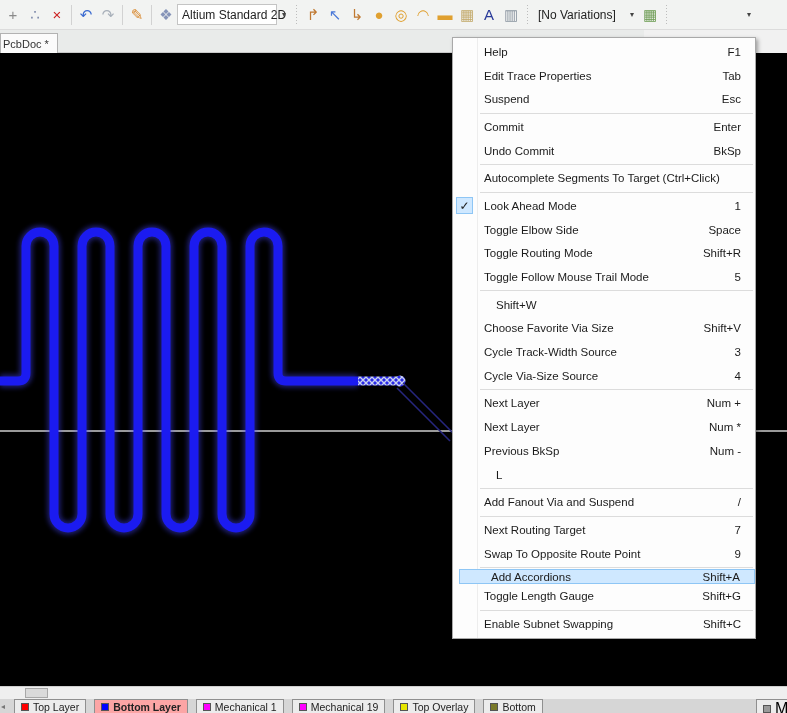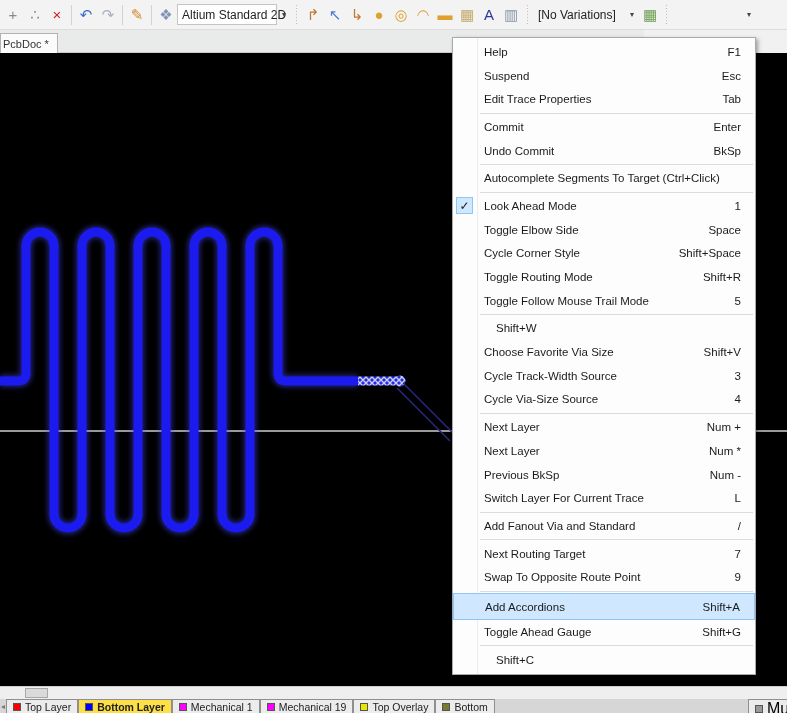--- a/index.html
+++ b/index.html
@@ -35,36 +35,36 @@
   
   #context-menu{position:absolute;left:452px;top:37px;width:304px;
     background:#fdfdfd;border:1px solid #a9a9a9;padding:2px 0;
     box-shadow:2px 2px 4px rgba(0,0,0,0.35);z-index:50;font-size:11.5px;color:#1b1b1b;}
   #context-menu::before{content:"";position:absolute;left:24px;top:0;bottom:0;
     width:1px;background:#ededed;}
   .mi{position:relative;height:23.7px;display:flex;align-items:center;
     padding:0 14px 0 31px;white-space:nowrap;}
   .mi .mi-label{flex:1 1 auto;overflow:visible;}
   .mi .mi-shortcut{margin-left:12px;color:#1b1b1b;}
-  .mi.hl{background:#cfe8ff;border:1px solid #8ec6f5;height:27px;}
+  .mi.hl{background:#cfe8ff;border:1px solid #8ec6f5;height:15px;margin-left:6px;}
   .mi-sep{height:1px;background:#dcdcdc;margin:1.5px 2px 1.5px 27px;}
   .mi-check{position:absolute;left:3px;top:3px;width:17px;height:17px;
     background:#cfe8ff;border:1px solid #8ec6f5;display:flex;align-items:center;
     justify-content:center;font-size:12px;color:#222;}
 
   
   #hscroll{position:absolute;left:0;top:686px;width:787px;height:13px;
     background:#efefef;border-top:1px solid #cfcfcf;}
   #hscroll-thumb{position:absolute;left:25px;top:1px;width:23px;height:10px;
     background:#dadada;border:1px solid #a8a8a8;}
   #layer-tabs{position:absolute;left:0;top:699px;width:787px;height:14px;
     background:#d6d6d6;display:flex;align-items:stretch;font-size:10.5px;color:#222;}
   .ltab{display:flex;align-items:center;padding:0 6px;background:#ececec;
-    border:1px solid #8f8f8f;border-bottom:none;margin-left:0;white-space:nowrap;}
-  .ltab.active{background:#fde047;font-weight:bold;}
+    border:1px solid #8f8f8f;border-bottom:none;margin-left:8px;white-space:nowrap;}
+  .ltab.active{background:#fca5a5;font-weight:bold;}
   .ltab .chip{display:inline-block;width:8px;height:8px;margin-right:4px;
     border:1px solid #555;}
   #overflow-tab{position:absolute;left:748px;top:699px;height:14px;z-index:10;}
   #tab-scroll-left{display:flex;align-items:center;font-size:8px;color:#777;padding:0 1px;}
 </style>
 </head>
 <body>
 
 <div id="toolbar">
     <span class="tb-icon" style="color: rgb(138, 138, 138);">+</span>
@@ -128,26 +128,26 @@
     <line x1="397" y1="335" x2="450" y2="388" stroke="#26267d" stroke-width="1.6"></line>
   </svg>
 </div>
 
 <div id="context-menu">
     <div class="mi">
       <span class="mi-label">Help</span>
       <span class="mi-shortcut">F1</span>
     </div>
     <div class="mi">
+      <span class="mi-label">Edit Trace Properties</span>
+      <span class="mi-shortcut">Tab</span>
+    </div>
+    <div class="mi">
       <span class="mi-label">Suspend</span>
       <span class="mi-shortcut">Esc</span>
-    </div>
-    <div class="mi">
-      <span class="mi-label">Edit Trace Properties</span>
-      <span class="mi-shortcut">Tab</span>
     </div>
     <div class="mi-sep"></div>
     <div class="mi">
       <span class="mi-label">Commit</span>
       <span class="mi-shortcut">Enter</span>
     </div>
     <div class="mi">
       <span class="mi-label">Undo Commit</span>
       <span class="mi-shortcut">BkSp</span>
     </div>
@@ -160,24 +160,20 @@
     <div class="mi">
       <span class="mi-check">✓</span>
       <span class="mi-label">Look Ahead Mode</span>
       <span class="mi-shortcut">1</span>
     </div>
     <div class="mi">
       <span class="mi-label">Toggle Elbow Side</span>
       <span class="mi-shortcut">Space</span>
     </div>
     <div class="mi">
-      <span class="mi-label">Cycle Corner Style</span>
-      <span class="mi-shortcut">Shift+Space</span>
-    </div>
-    <div class="mi">
       <span class="mi-label">Toggle Routing Mode</span>
       <span class="mi-shortcut">Shift+R</span>
     </div>
     <div class="mi">
       <span class="mi-label">Toggle Follow Mouse Trail Mode</span>
       <span class="mi-shortcut">5</span>
     </div>
     <div class="mi-sep"></div>
     <div class="mi">
       <span class="mi-shortcut">Shift+W</span>
@@ -201,48 +197,48 @@
     </div>
     <div class="mi">
       <span class="mi-label">Next Layer</span>
       <span class="mi-shortcut">Num *</span>
     </div>
     <div class="mi">
       <span class="mi-label">Previous BkSp</span>
       <span class="mi-shortcut">Num -</span>
     </div>
     <div class="mi">
-      <span class="mi-label">Switch Layer For Current Trace</span>
       <span class="mi-shortcut">L</span>
     </div>
     <div class="mi-sep"></div>
     <div class="mi">
-      <span class="mi-label">Add Fanout Via and Standard</span>
+      <span class="mi-label">Add Fanout Via and Suspend</span>
       <span class="mi-shortcut">/</span>
     </div>
     <div class="mi-sep"></div>
     <div class="mi">
       <span class="mi-label">Next Routing Target</span>
       <span class="mi-shortcut">7</span>
     </div>
     <div class="mi">
       <span class="mi-label">Swap To Opposite Route Point</span>
       <span class="mi-shortcut">9</span>
     </div>
     <div class="mi-sep"></div>
     <div class="mi hl">
       <span class="mi-label">Add Accordions</span>
       <span class="mi-shortcut">Shift+A</span>
     </div>
     <div class="mi">
-      <span class="mi-label">Toggle Ahead Gauge</span>
+      <span class="mi-label">Toggle Length Gauge</span>
       <span class="mi-shortcut">Shift+G</span>
     </div>
     <div class="mi-sep"></div>
     <div class="mi">
+      <span class="mi-label">Enable Subnet Swapping</span>
       <span class="mi-shortcut">Shift+C</span>
     </div>
   </div>
 
 <div id="hscroll">
   <div id="hscroll-thumb"></div>
 </div>
 <div id="layer-tabs">
   <span id="tab-scroll-left">◂</span>
 <span class="ltab">

